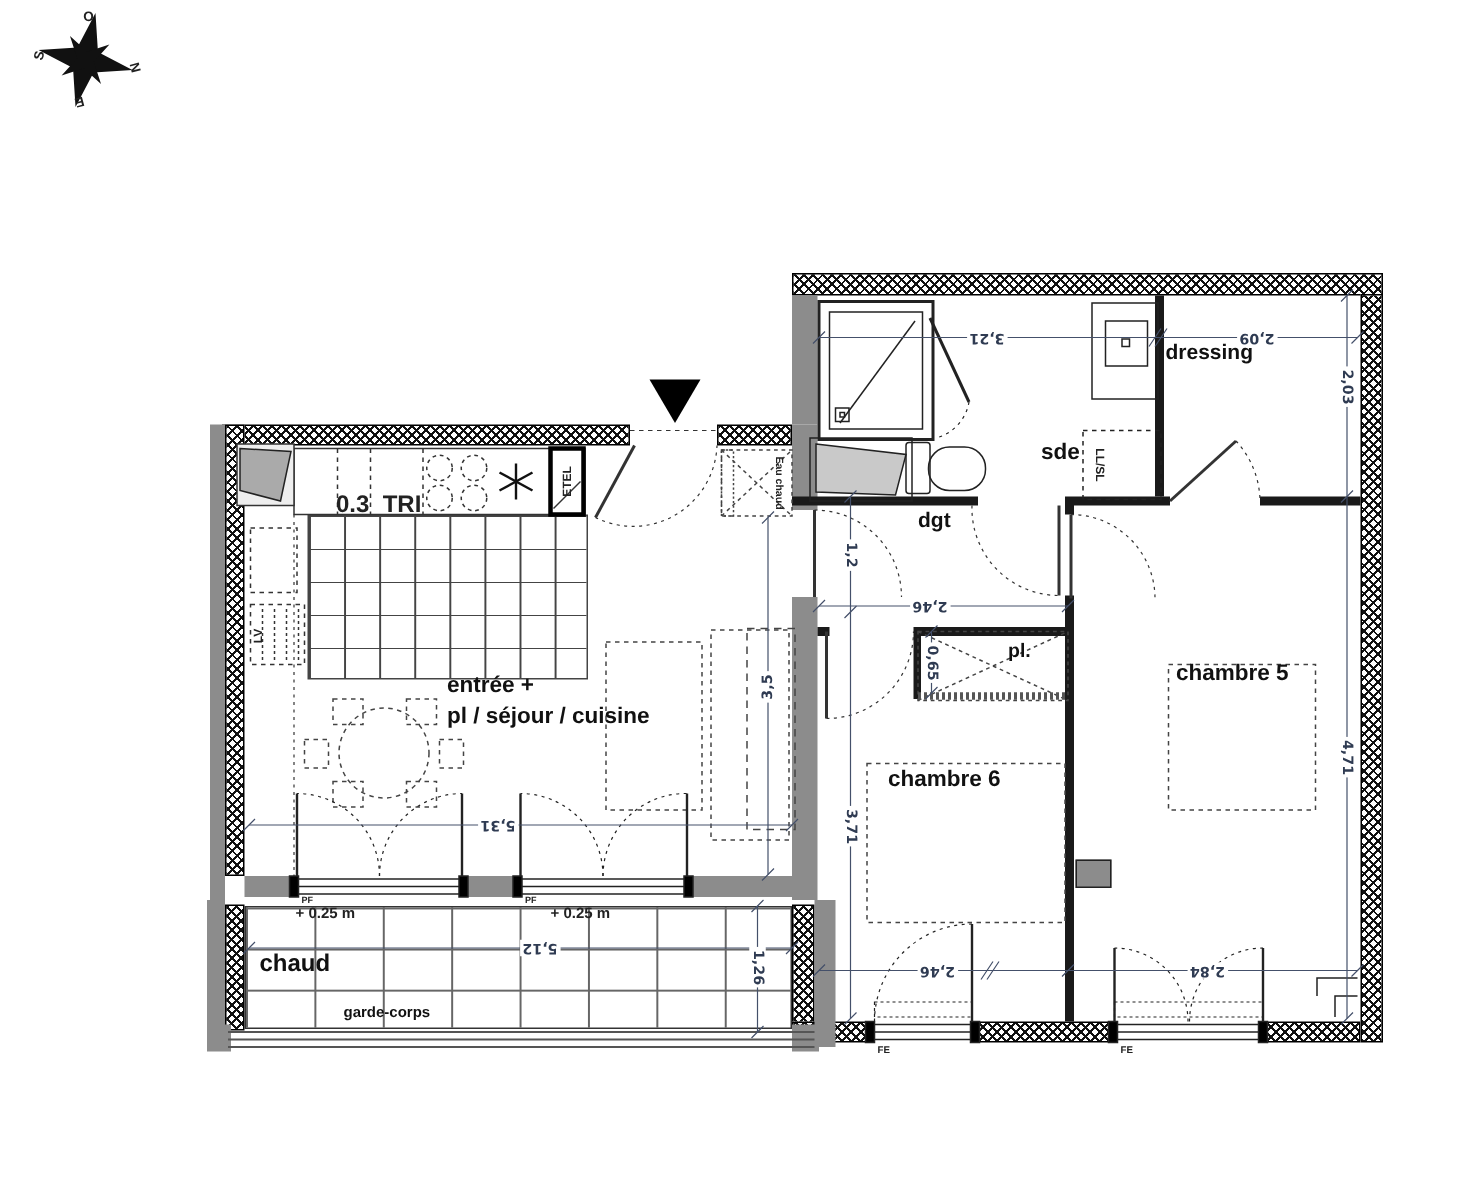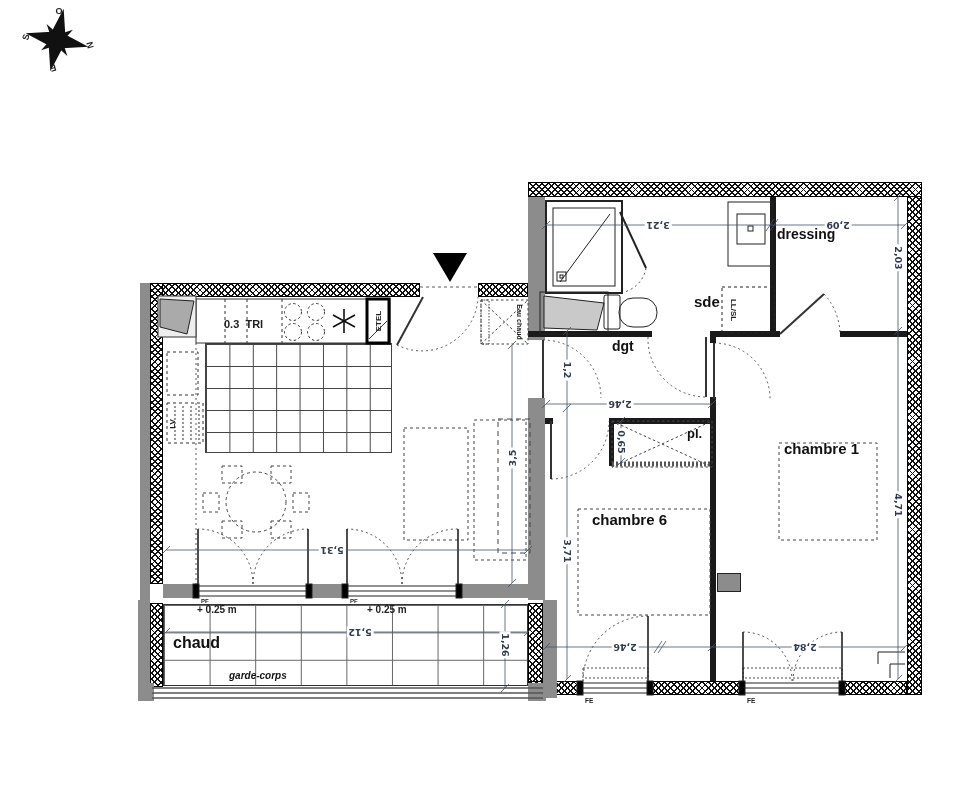--- a/index.html
+++ b/index.html
@@ -24,21 +24,21 @@
     background-size:45.6px 27.4px;}
   
   .lbl{position:absolute;font-weight:bold;color:#111;white-space:nowrap;}
   .small-lbl{position:absolute;font-weight:bold;color:#222;white-space:nowrap;}
   
   .dim{position:absolute;font-family:"DejaVu Sans",sans-serif;font-size:9.5px;font-weight:bold;
        color:#2f3b52;background:#fff;padding:0 2px;white-space:nowrap;
        transform:translate(-50%,-50%) rotate(var(--r,0deg));}
   .vtxt{position:absolute;font-weight:bold;color:#222;white-space:nowrap;
        transform:translate(-50%,-50%) rotate(var(--r,0deg));}
-  .italic{font-style:italic;text-align:right;}
+  .italic{text-align:right;}
 </style>
 </head>
 <body>
 
 <div id="plan">
 
   <div class="hatch" style="left:148px;top:283px;width:272px;height:14px;"></div>
   <div class="hatch" style="left:478px;top:283px;width:50px;height:14px;"></div>
   <div class="hatch" style="left:528px;top:182px;width:394px;height:15px;"></div>
   <div class="hatch" style="left:907px;top:196px;width:15px;height:499px;"></div>
@@ -265,32 +265,36 @@
       <line x1="505" y1="604" x2="505" y2="688"></line>
       <path d="M501,608 L509,600 M501,692 L509,684"></path>
     </g>
   </svg>
 
   <div class="vtxt" style="left:59px;top:11px;font-size:9px;">O</div>
   <div class="vtxt" style="left:90px;top:45px;--r:75deg;font-size:9px;">N</div>
   <div class="vtxt" style="left:26px;top:37px;--r:-75deg;font-size:9px;">S</div>
   <div class="vtxt" style="left:53px;top:68px;--r:165deg;font-size:9px;">E</div>
 
+  <div class="lbl" style="left:298px;top:446px;font-size:15px;line-height:21px;">
+    <div>entrée +</div>
+    <div>pl / séjour / cuisine</div>
+  </div>
   <div class="lbl" style="left:592px;top:511px;font-size:15px;">chambre 6</div>
-  <div class="lbl" style="left:784px;top:440px;font-size:15px;">chambre 1</div>
+  <div class="lbl" style="left:784px;top:440px;font-size:15px;">chambre 5</div>
   <div class="lbl" style="left:777px;top:226px;font-size:14px;">dressing</div>
   <div class="lbl" style="left:694px;top:293px;font-size:15px;">sde</div>
   <div class="lbl" style="left:612px;top:338px;font-size:14px;">dgt</div>
-  <div class="lbl" style="left:687px;top:426px;font-size:13px;">pl.</div>
+  <div class="lbl" style="left:672px;top:426px;font-size:13px;">pl.</div>
   <div class="lbl" style="left:173px;top:634px;font-size:16px;">chaud</div>
   <div class="lbl italic" style="left:229px;top:670px;font-size:10px;">garde-corps</div>
 
   <div class="small-lbl" style="left:197px;top:604px;font-size:10px;">+ 0.25 m</div>
   <div class="small-lbl" style="left:367px;top:604px;font-size:10px;">+ 0.25 m</div>
-  <div class="small-lbl" style="left:224px;top:318px;font-size:11px;text-align:right;">
+  <div class="small-lbl" style="left:224px;top:328px;font-size:16px;text-align:right;">
     <span>0.3</span>&nbsp;&nbsp;<span>TRI</span>
   </div>
   <div class="vtxt" style="left:378px;top:321px;--r:-90deg;font-size:8px;">ETEL</div>
   <div class="vtxt" style="left:172px;top:424px;--r:-90deg;font-size:8px;">LV</div>
   <div class="vtxt" style="left:733px;top:310px;--r:90deg;font-size:8px;">LL/SL</div>
   <div class="vtxt" style="left:519px;top:322px;--r:90deg;font-size:7px;">Eau chaud</div>
   <div class="small-lbl" style="left:201px;top:598px;font-size:6px;">PF</div>
   <div class="small-lbl" style="left:350px;top:598px;font-size:6px;">PF</div>
   <div class="small-lbl" style="left:585px;top:697px;font-size:6.5px;">FE</div>
   <div class="small-lbl" style="left:747px;top:697px;font-size:6.5px;">FE</div>

